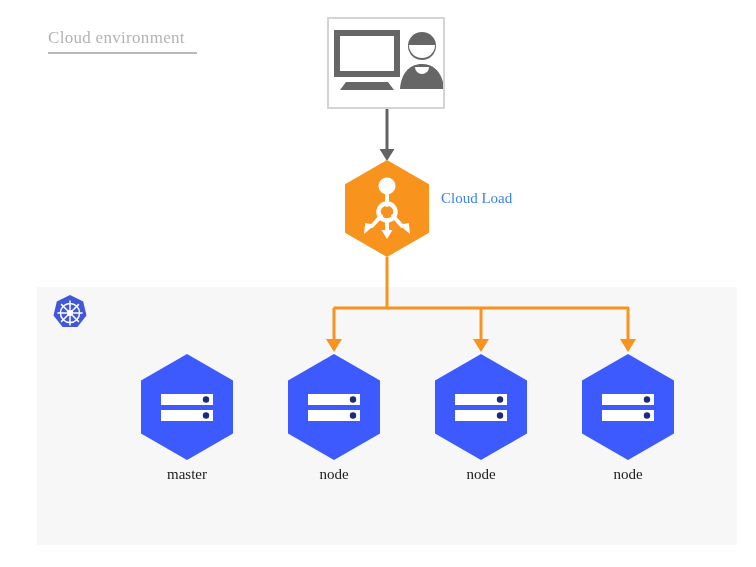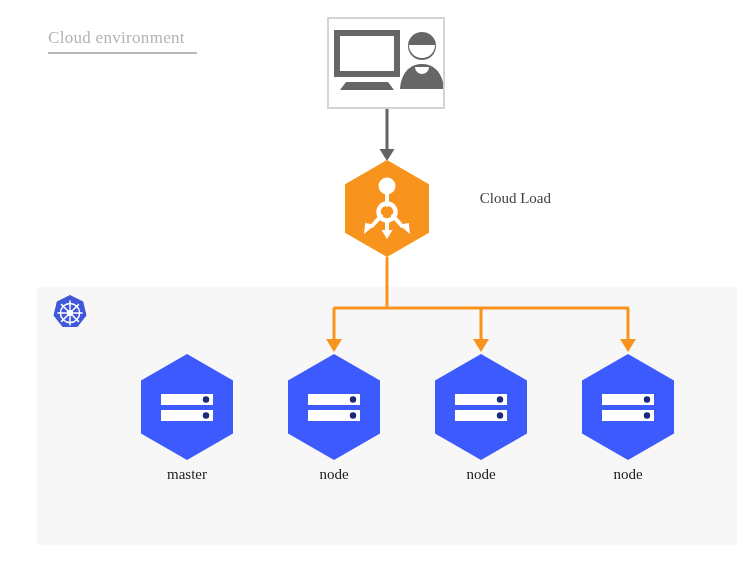--- a/index.html
+++ b/index.html
@@ -72,25 +72,25 @@
     left: 345px;
     top: 160px;
     width: 84px;
     height: 97px;
   }
   #lb-label {
     position: absolute;
     left: 441px;
     top: 188px;
     width: 110px;
-    text-align: right;
+    text-align: left;
     font-family: "Liberation Serif", serif;
     font-size: 15px;
     line-height: 21px;
-    color: #404040;
+    color: #3b82f6;
   }
 
   
   #k8s-badge {
     position: absolute;
     left: 51px;
     top: 294px;
     width: 38px;
     height: 38px;
   }

